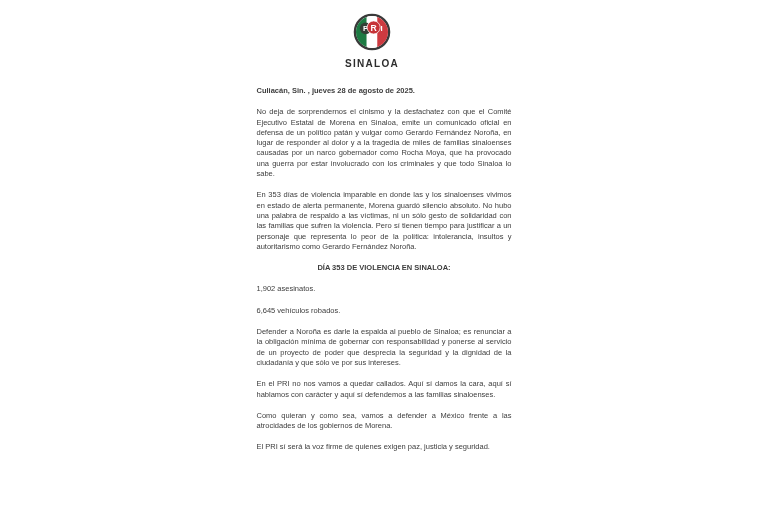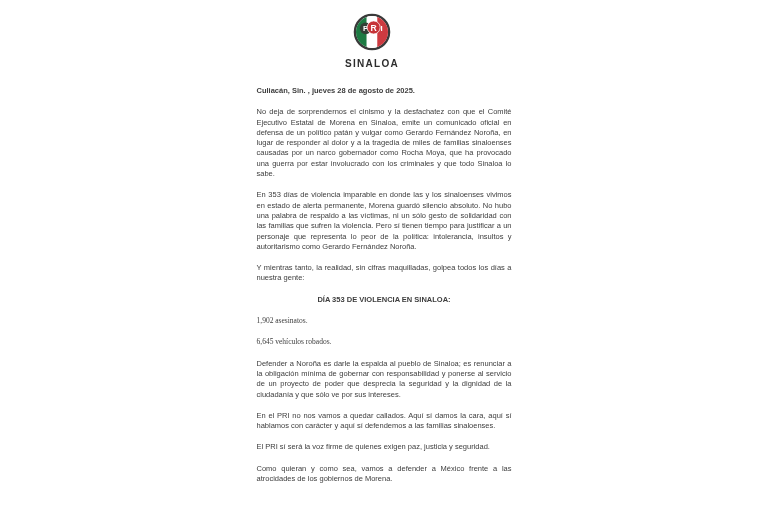--- a/index.html
+++ b/index.html
@@ -44,21 +44,21 @@
   }
   .para {
     margin: 0 0 11px 0;
     text-align: justify;
   }
   .section-heading {
     margin: 0 0 11px 0;
     font-weight: 700;
     text-align: center;
   }
-  .stat-line { margin: 0 0 11px 0; font-family: Liberation Serif, serif; }
+  .stat-line { margin: 0 0 11px 0; }
 </style>
 </head>
 <body>
 
 <div class="page">
 
   <div class="logo-block">
     <svg class="logo-svg" width="40" height="40" viewBox="0 0 44 44" aria-hidden="true">
       <defs>
         <clipPath id="logoClip">
@@ -79,26 +79,25 @@
     </svg>
     <div class="logo-region">SINALOA</div>
   </div>
 
   <div class="letter">
 
     <div class="dateline">Culiacán, Sin. , jueves 28 de agosto de 2025.</div>
 
     <p class="para">No deja de sorprendernos el cinismo y la desfachatez con que el Comité Ejecutivo Estatal de Morena en Sinaloa, emite un comunicado oficial en defensa de un político patán y vulgar como Gerardo Fernández Noroña, en lugar de responder al dolor y a la tragedia de miles de familias sinaloenses causadas por un narco gobernador como Rocha Moya, que ha provocado una guerra por estar involucrado con los criminales y que todo Sinaloa lo sabe.</p>
     <p class="para">En 353 días de violencia imparable en donde las y los sinaloenses vivimos en estado de alerta permanente, Morena guardó silencio absoluto. No hubo una palabra de respaldo a las víctimas, ni un sólo gesto de solidaridad con las familias que sufren la violencia. Pero sí tienen tiempo para justificar a un personaje que representa lo peor de la política: intolerancia, insultos y autoritarismo como Gerardo Fernández Noroña.</p>
-    <p class="para">Y mientras tanto, la realidad, sin cifras maquilladas, golpea todos los días a nuestra gente:</p>
 
     <div class="section-heading">DÍA 353 DE VIOLENCIA EN SINALOA:</div>
 
     <div class="stat-line">1,902 asesinatos.</div>
     <div class="stat-line">6,645 vehículos robados.</div>
 
     <p class="para">Defender a Noroña es darle la espalda al pueblo de Sinaloa; es renunciar a la obligación mínima de gobernar con responsabilidad y ponerse al servicio de un proyecto de poder que desprecia la seguridad y la dignidad de la ciudadanía y que sólo ve por sus intereses.</p>
     <p class="para">En el PRI no nos vamos a quedar callados. Aquí sí damos la cara, aquí sí hablamos con carácter y aquí sí defendemos a las familias sinaloenses.</p>
+    <p class="para">Como quieran y como sea, vamos a defender a México frente a las atrocidades de los gobiernos de Morena.</p>
     <p class="para">El PRI sí será la voz firme de quienes exigen paz, justicia y seguridad.</p>
-    <p class="para">Como quieran y como sea, vamos a defender a México frente a las atrocidades de los gobiernos de Morena.</p>
 
   </div>
 </div>
 
 </body></html>

